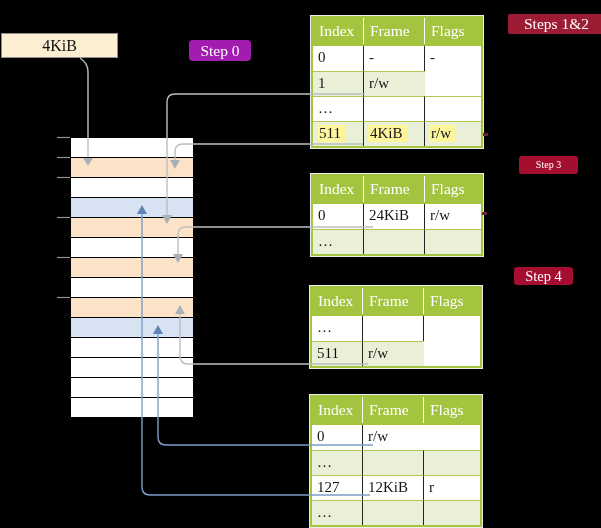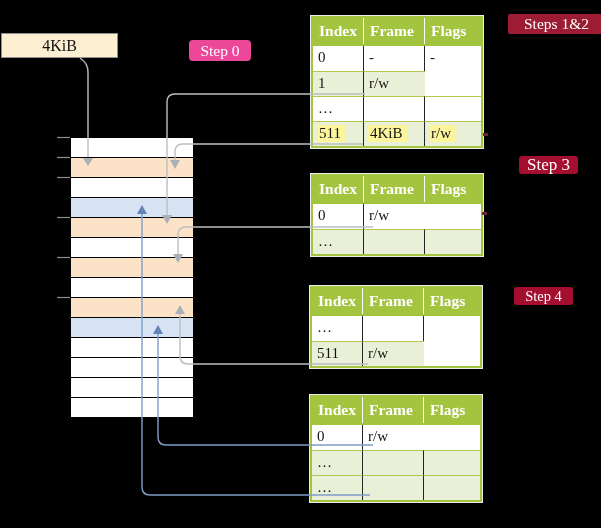--- a/index.html
+++ b/index.html
@@ -12,24 +12,24 @@
   .legend-box{
     position:absolute;left:1px;top:33px;width:117px;height:25px;
     box-sizing:border-box;background:#fdf0d2;border:1px solid #8f8f8f;
     color:#111;font-size:16px;text-align:center;line-height:23px;z-index:2;
   }
   
   .badge{
     position:absolute;color:#fff;text-align:center;z-index:2;
     font-size:15.5px;
   }
-  #badge-step0  {left:189px;top:40px;width:62px;height:21px;line-height:21px;background:#ec4899;border-radius:4px;}
+  #badge-step0  {left:189px;top:40px;width:62px;height:21px;line-height:21px;background:#a21caf;border-radius:4px;}
   #badge-steps12{left:508px;top:14px;width:97px;height:20px;line-height:20px;background:#9b1c33;border-radius:2px;}
-  #badge-step3  {left:519px;top:156px;width:59px;height:18px;line-height:18px;background:#a50f2f;border-radius:3px;font-size:17px;}
-  #badge-step4  {left:514px;top:267px;width:59px;height:18px;line-height:18px;background:#a50f2f;border-radius:3px;font-size:14.5px;margin-top:20px;}
+  #badge-step3  {left:519px;top:156px;width:59px;height:18px;line-height:18px;background:#a50f2f;border-radius:3px;font-size:10px;}
+  #badge-step4  {left:514px;top:267px;width:59px;height:18px;line-height:18px;background:#a50f2f;border-radius:3px;font-size:14.5px;}
   
   .memory{
     position:absolute;left:70px;top:137px;width:122px;
     border:1px solid #000;background:#fff;z-index:1;
   }
   .mrow{height:19px;border-bottom:1px solid #000;}
   .mrow:last-child{border-bottom:none;}
   .f-white{background:#ffffff;}
   .f-peach{background:#fce3c8;}
   .f-blue {background:#d7e3f3;}
@@ -39,21 +39,21 @@
     border:2px solid #a3c43e;box-shadow:0 0 0 1px #ededed;z-index:1;
   }
   #table-0{left:311px;top:16px;}
   #table-1{left:311px;top:174px;}
   #table-2{left:310px;top:286px;}
   #table-3{left:310px;top:395px;}
   .trow{display:grid;grid-template-columns:51px 61px 56px;}
   .hrow{border-bottom:2px solid #a3c43e;}
   .hcell{
     box-sizing:border-box;height:26px;line-height:25px;padding-left:6px;
-    background:#a3c43e;color:#fff;font-weight:bold;font-size:15.5px;
+    background:#a3c43e;color:#fff;font-weight:normal;font-size:15.5px;
     border-right:1px solid #fdfdf4;overflow:hidden;
   }
   .hcell:last-child{border-right:none;}
   .cell{
     box-sizing:border-box;height:25px;line-height:23px;padding-left:5px;
     color:#141414;font-size:15px;border-right:1px solid #242424;overflow:hidden;
     background:#fff;white-space:nowrap;
   }
   .cell:last-child{border-right:none;}
   .body-row + .body-row .cell{border-top:1px solid #aec953;}
@@ -116,20 +116,21 @@
     </div>
   </div>
 <div class="ptable" id="table-1">
     <div class="trow hrow">
       <div class="hcell">Index</div>
       <div class="hcell">Frame</div>
       <div class="hcell">Flags</div>
     </div>
     <div class="trow body-row">
       <div class="cell">0</div>
+      <div class="cell">24KiB</div>
       <div class="cell">r/w</div>
     </div>
     <div class="trow body-row shaded">
       <div class="cell">…</div>
       <div class="cell"></div>
       <div class="cell"></div>
     </div>
   </div>
 <div class="ptable" id="table-2">
     <div class="trow hrow">
@@ -154,20 +155,25 @@
       <div class="hcell">Flags</div>
     </div>
     <div class="trow body-row">
       <div class="cell">0</div>
       <div class="cell">r/w</div>
     </div>
     <div class="trow body-row shaded">
       <div class="cell">…</div>
       <div class="cell"></div>
       <div class="cell"></div>
+    </div>
+    <div class="trow body-row">
+      <div class="cell">127</div>
+      <div class="cell">12KiB</div>
+      <div class="cell">r</div>
     </div>
     <div class="trow body-row shaded">
       <div class="cell">…</div>
       <div class="cell"></div>
       <div class="cell"></div>
     </div>
   </div>
 
 <svg id="overlay" width="601" height="528" viewBox="0 0 601 528">
 

